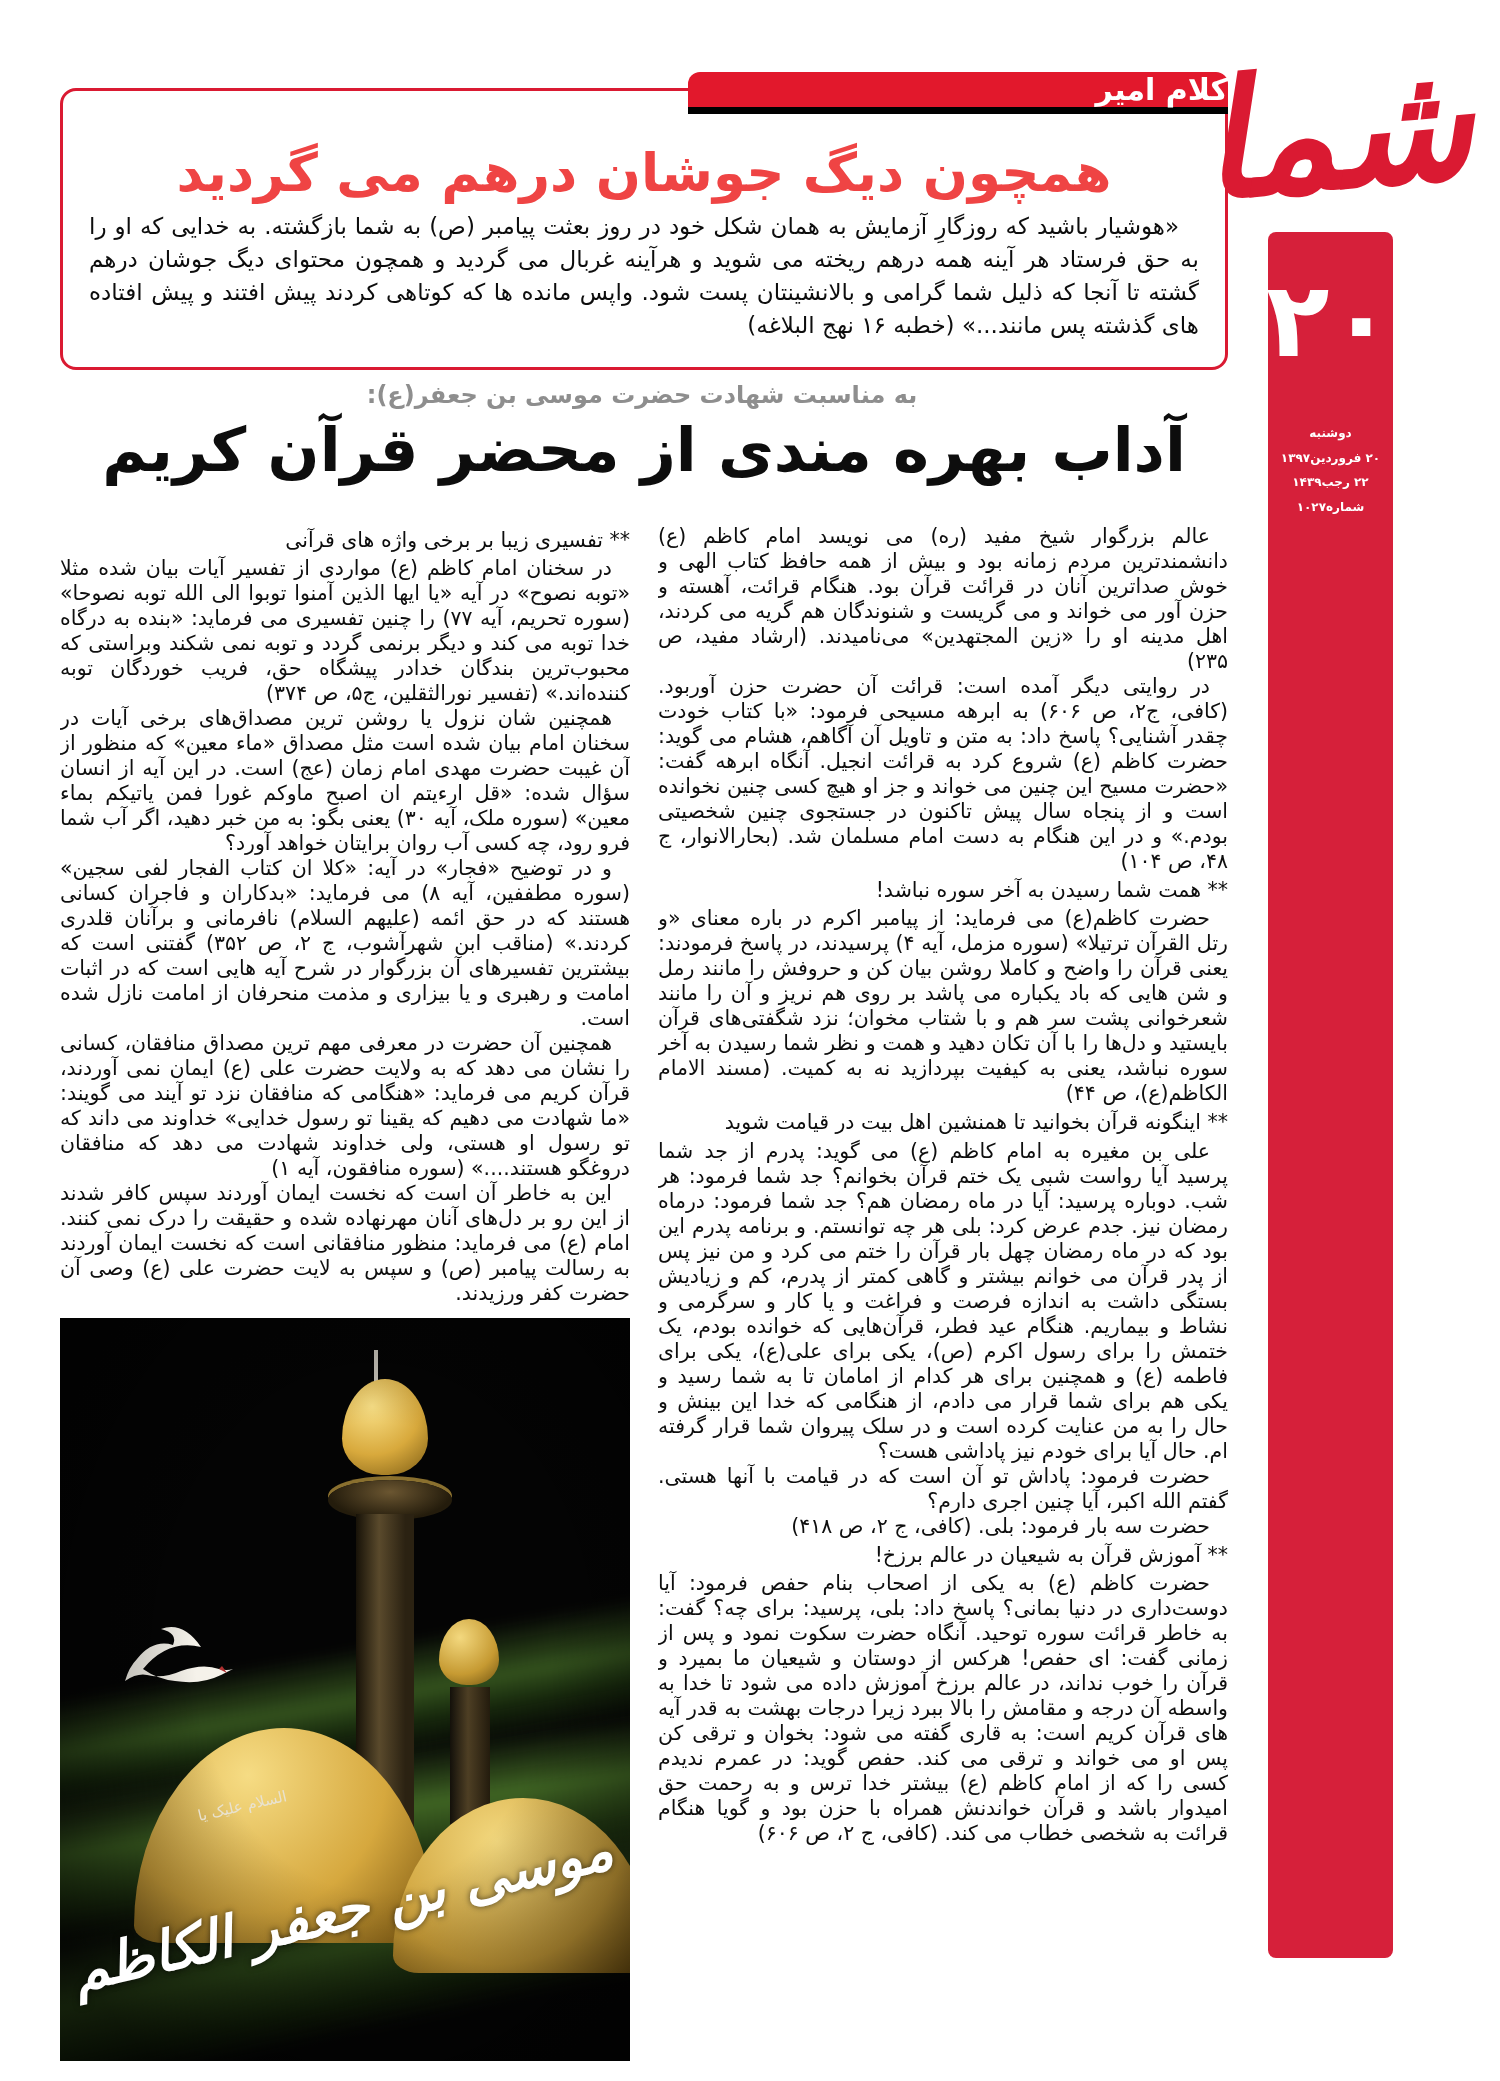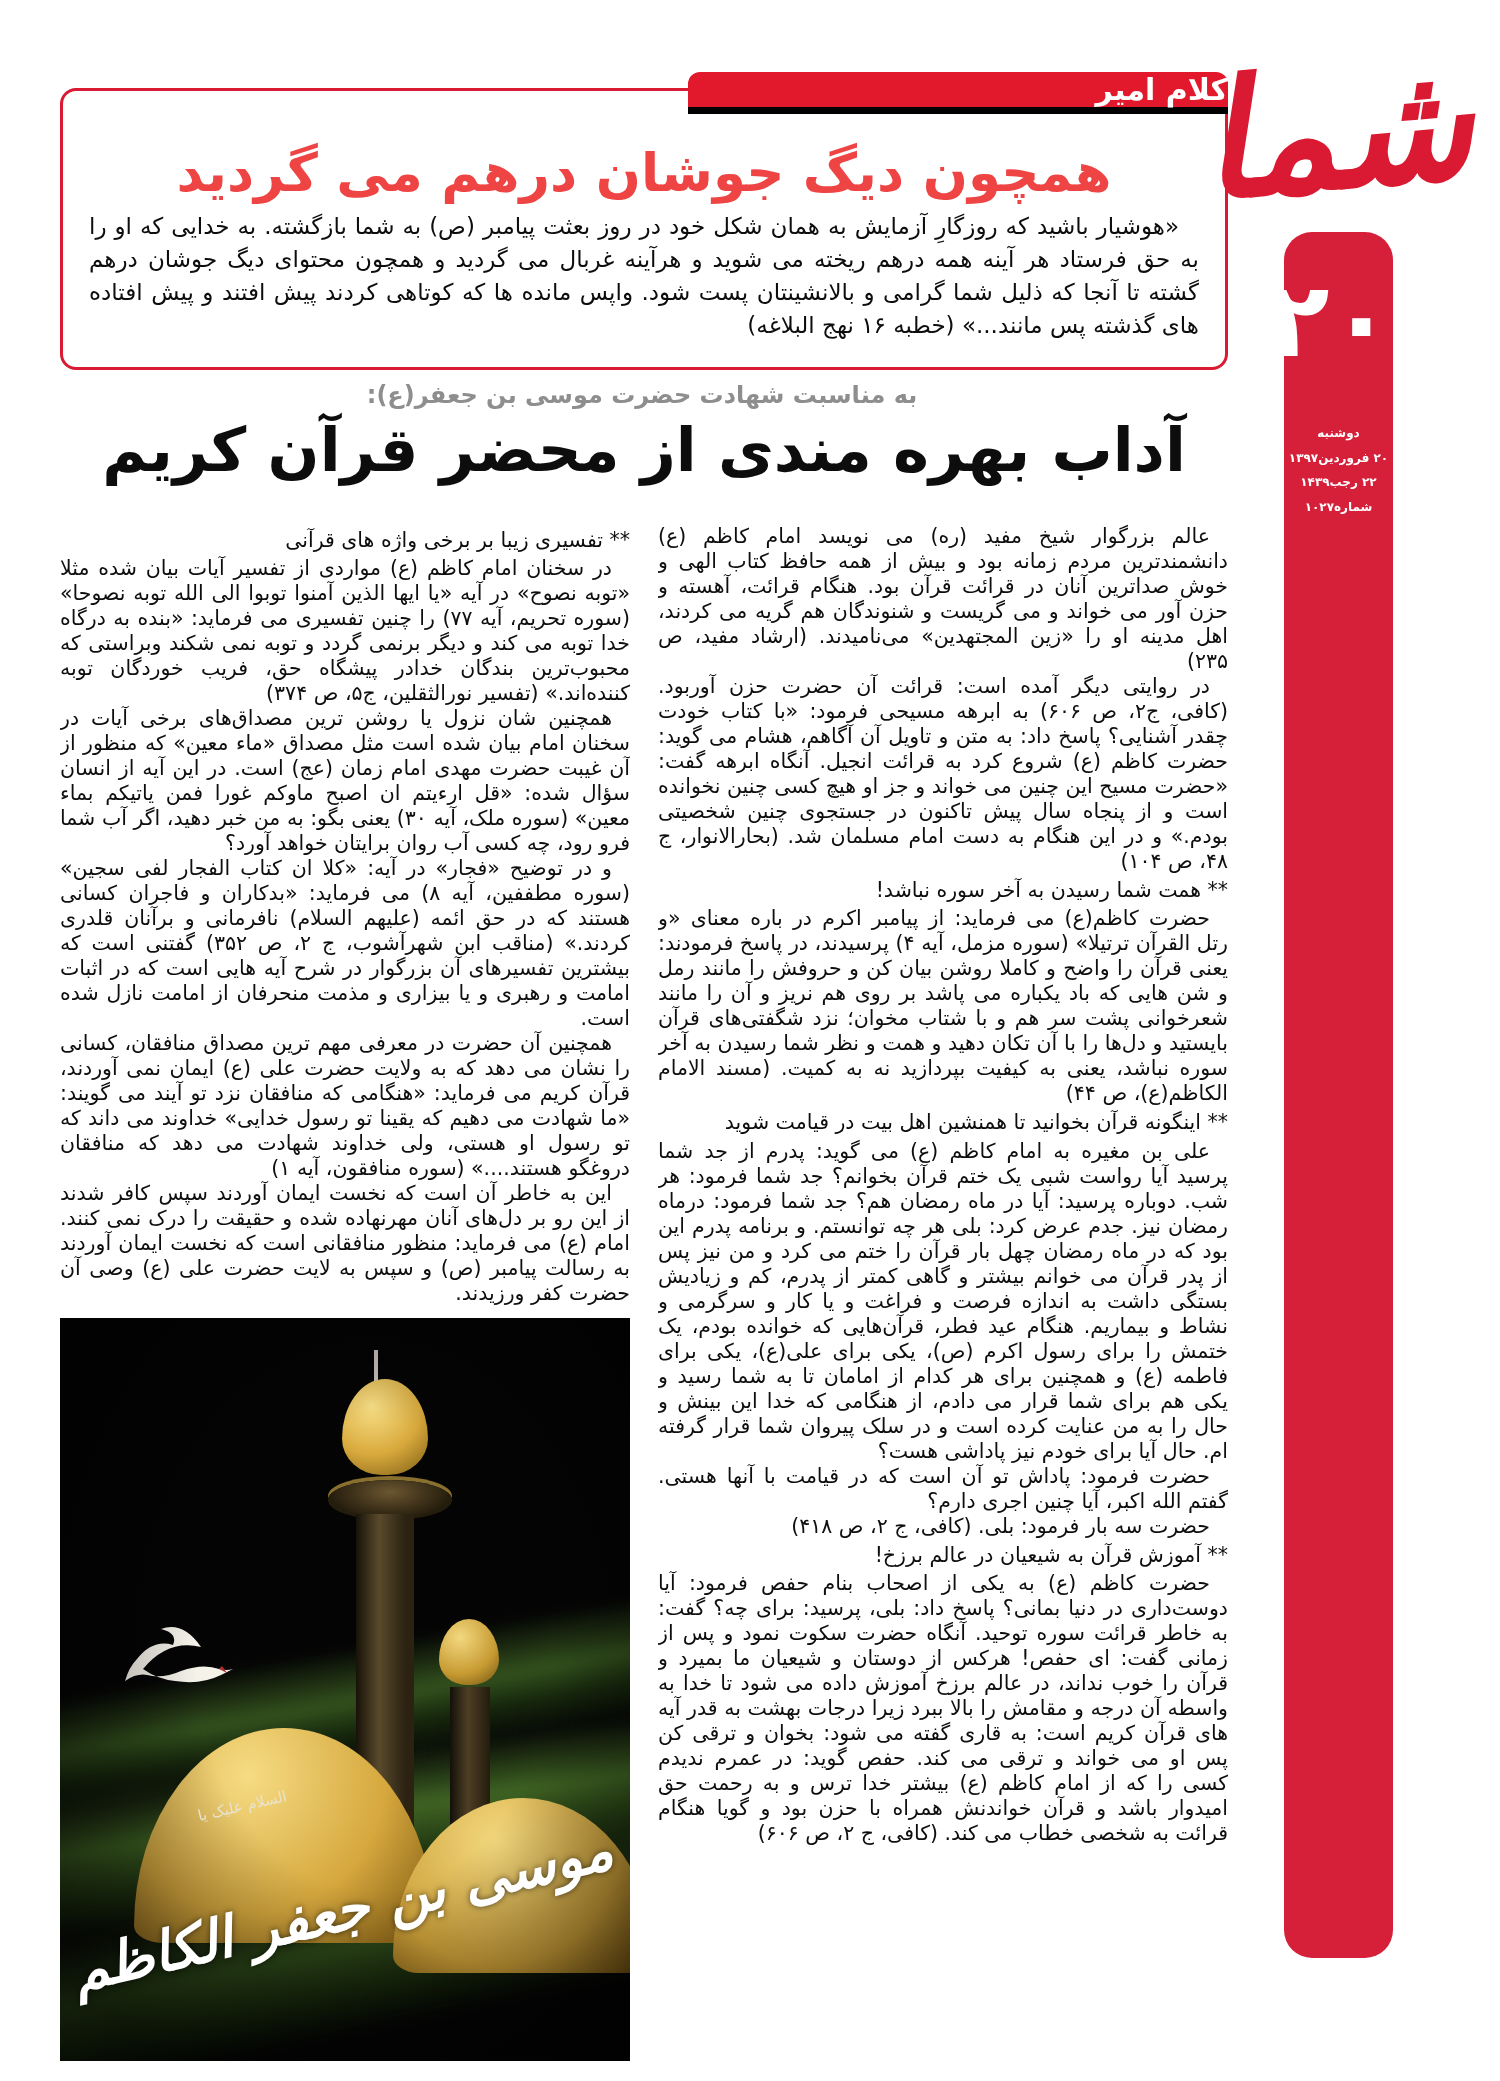--- a/index.html
+++ b/index.html
@@ -9,22 +9,22 @@
     font-family:"DejaVu Sans", sans-serif;color:#111;
   }
   
   .logo{
     position:absolute;top:28px;right:28px;width:200px;height:200px;
     color:#da1a32;font-size:158px;font-weight:bold;line-height:200px;
     text-align:center;transform:rotate(-5deg) scaleY(1.02);
     font-style:italic;
   }
   .sidebar{
-    position:absolute;top:232px;right:107px;width:109px;height:1726px;
-    background:#d6203a;border-radius:28px;color:#fff;text-align:center;
+    position:absolute;top:232px;right:107px;width:125px;height:1726px;
+    background:#d6203a;border-radius:8px;color:#fff;text-align:center;
   }
   .page-num{font-size:104px;font-weight:bold;line-height:1.05;margin-top:34px;}
   .date-block{margin-top:46px;font-size:12px;font-weight:bold;line-height:2.05;}
   
   .quote-box{
     position:absolute;top:88px;left:60px;right:272px;height:282px;
     border:3px solid #da1a32;border-radius:16px;box-sizing:border-box;
   }
   .kalam-tab{
     position:absolute;top:-19px;right:-3px;width:540px;height:42px;

